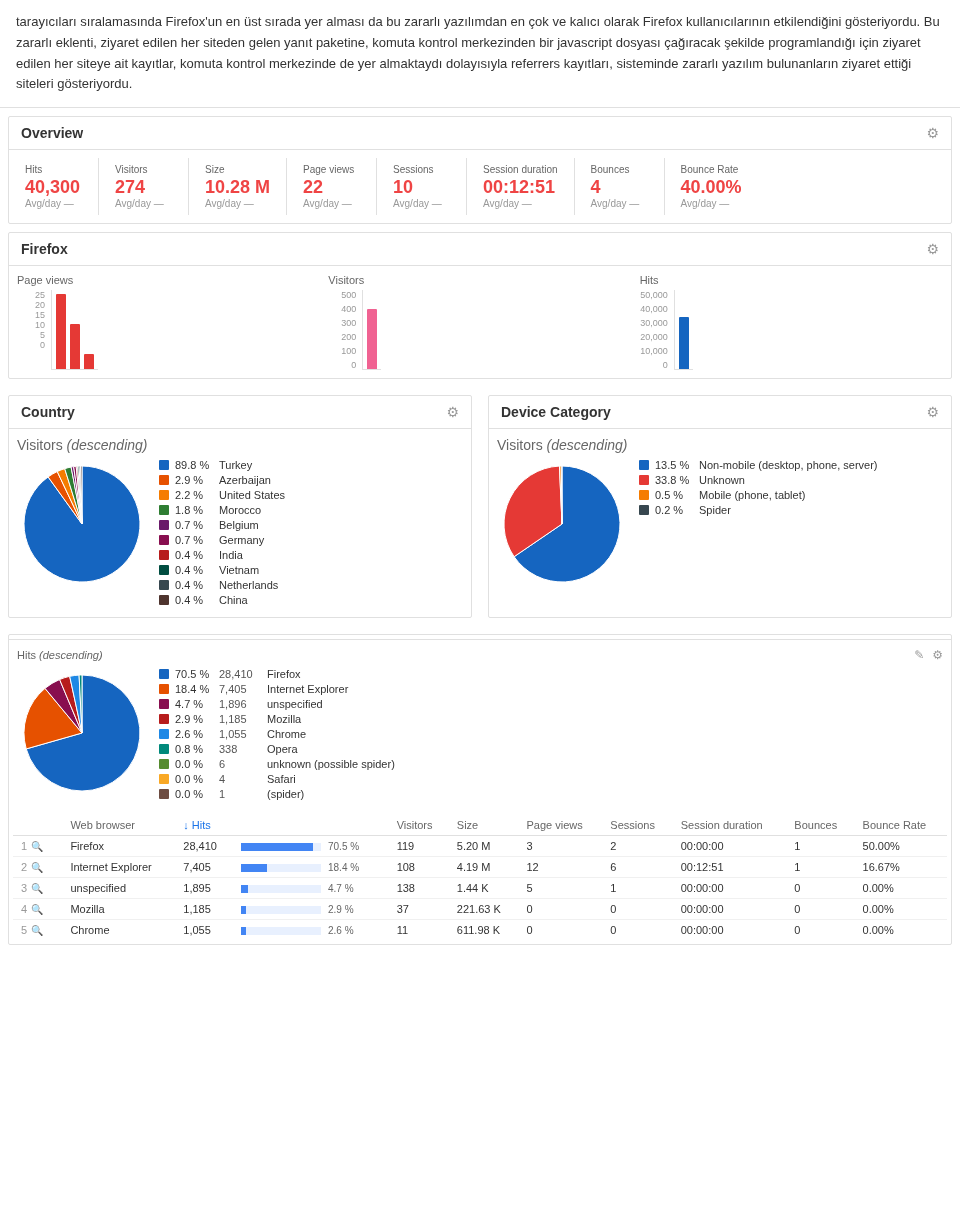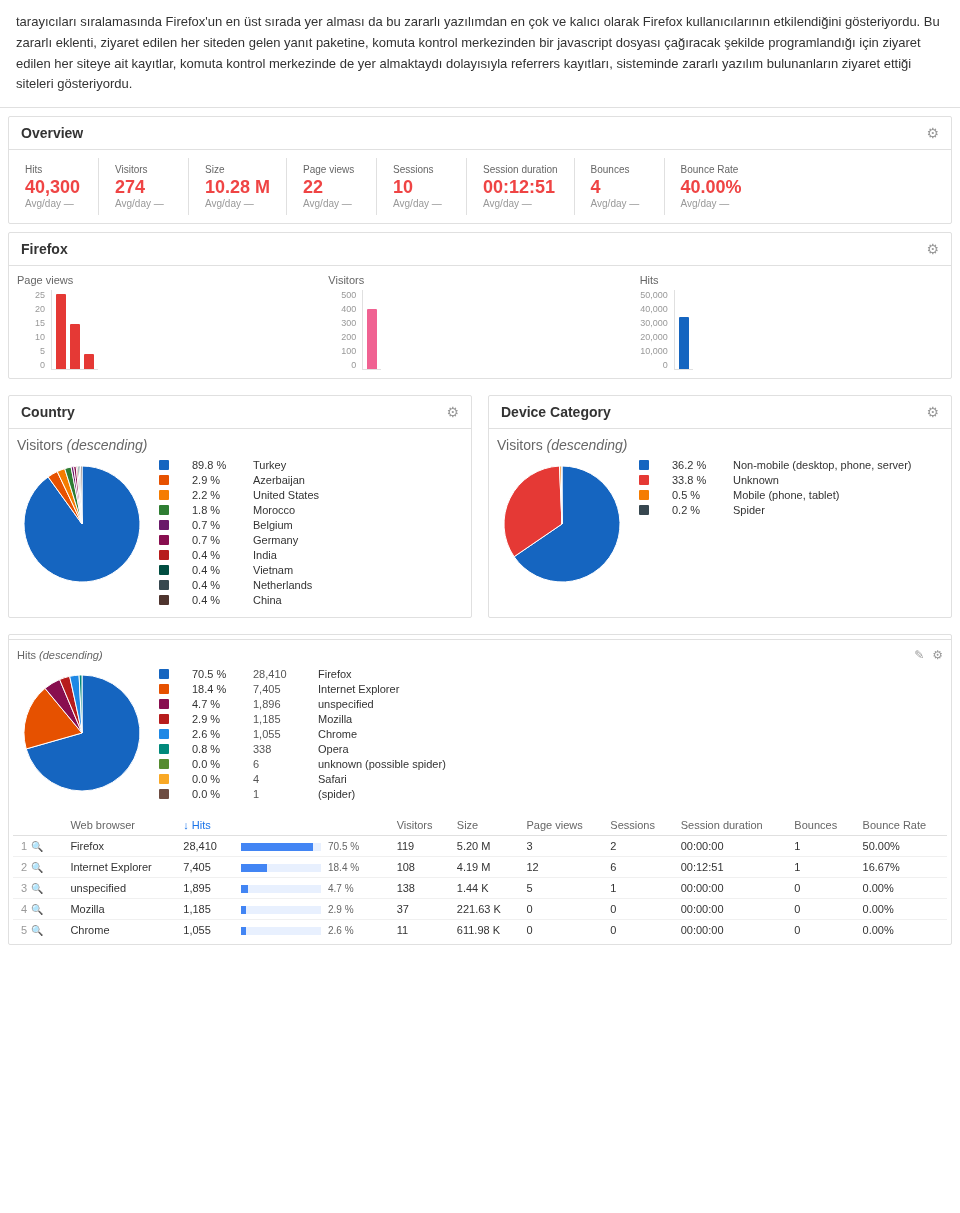--- a/index.html
+++ b/index.html
@@ -28,21 +28,21 @@
     
     
     .two-col { display: flex; gap: 0; }
     .col-half { flex: 1; }
     
     
     .pie-section { padding: 8px; }
     .pie-container { display: flex; align-items: flex-start; gap: 12px; }
     .pie-chart { width: 130px; height: 130px; flex-shrink: 0; }
     .legend-list { flex: 1; }
-    .legend-item { display: flex; align-items: center; gap: 23px; margin-bottom: 3px; font-size: 11px; }
+    .legend-item { display: flex; align-items: center; gap: 6px; margin-bottom: 3px; font-size: 11px; }
     .legend-dot { width: 10px; height: 10px; border-radius: 1px; flex-shrink: 0; }
     .legend-pct { min-width: 38px; color: #333; font-size: 11px; }
     .legend-name { color: #333; }
     .visitors-label { font-size: 14px; color: #666; margin-bottom: 6px; }
     .visitors-label em { font-style: italic; }
     
     
     .hits-section { padding: 8px; border-top: 1px solid #e0e0e0; margin-top: 4px; }
     
     
@@ -114,21 +114,21 @@
 
 <div class="section-card">
   <div class="section-header">
     <span class="section-title">Firefox</span>
     <span class="gear-icon">⚙</span>
   </div>
   <div class="traffic-charts" id="traffic-charts">
       <div class="traffic-chart-box">
     <div class="chart-label">Page views</div>
     <div style="display:flex; align-items:flex-end; height:80px; gap:2px;">
-      <div style="display:flex; flex-direction:column; justify-content:space-between; height:80px; font-size:9px; color:#999; text-align:right; min-width:32px; padding-right:4px;">
+      <div style="display:flex; flex-direction:column; height:80px; font-size:9px; color:#999; text-align:right; min-width:32px; padding-right:4px;">
             <div>25</div>
             <div>20</div>
             <div>15</div>
             <div>10</div>
             <div>5</div>
             <div>0</div>
           </div>
       <div style="display:flex; align-items:flex-end; height:80px; gap:4px; border-left:1px solid #e0e0e0; border-bottom:1px solid #e0e0e0; padding: 0 4px;">
             <div class="bar" style="background:#e53935; height:75px; width:10px; border-radius:1px 1px 0 0;"></div>
             <div class="bar" style="background:#e53935; height:45px; width:10px; border-radius:1px 1px 0 0;"></div>
@@ -265,21 +265,21 @@
       <div class="pie-container">
         <svg class="pie-chart" viewBox="0 0 130 130" id="device-pie">
             <path d="M65,65 L65,7 A58,58 0 1,1 17.100179104114495,97.70484915333031 Z" fill="#1565c0" stroke="#fff" stroke-width="1"></path>
             <path d="M65,65 L17.100179104114495,97.70484915333031 A58,58 0 0,1 62.44729808270184,7.056202118592346 Z" fill="#e53935" stroke="#fff" stroke-width="1"></path>
             <path d="M65,65 L62.44729808270184,7.056202118592346 A58,58 0 0,1 64.27044016535301,7.004588608686724 Z" fill="#f57c00" stroke="#fff" stroke-width="1"></path>
             <path d="M65,65 L64.27044016535301,7.004588608686724 A58,58 0 0,1 64.99999999999999,7 Z" fill="#37474f" stroke="#fff" stroke-width="1"></path>
           </svg>
         <div class="legend-list" id="device-legend">
             <div class="legend-item">
     <div class="legend-dot" style="background:#1565c0;"></div>
-    <span class="legend-pct">36.2 %</span>
+    <span class="legend-pct">13.5 %</span>
     <span class="legend-name">Non-mobile (desktop, phone, server)</span>
   </div>
             <div class="legend-item">
     <div class="legend-dot" style="background:#e53935;"></div>
     <span class="legend-pct">33.8 %</span>
     <span class="legend-name">Unknown</span>
   </div>
             <div class="legend-item">
     <div class="legend-dot" style="background:#f57c00;"></div>
     <span class="legend-pct">0.5 %</span>

